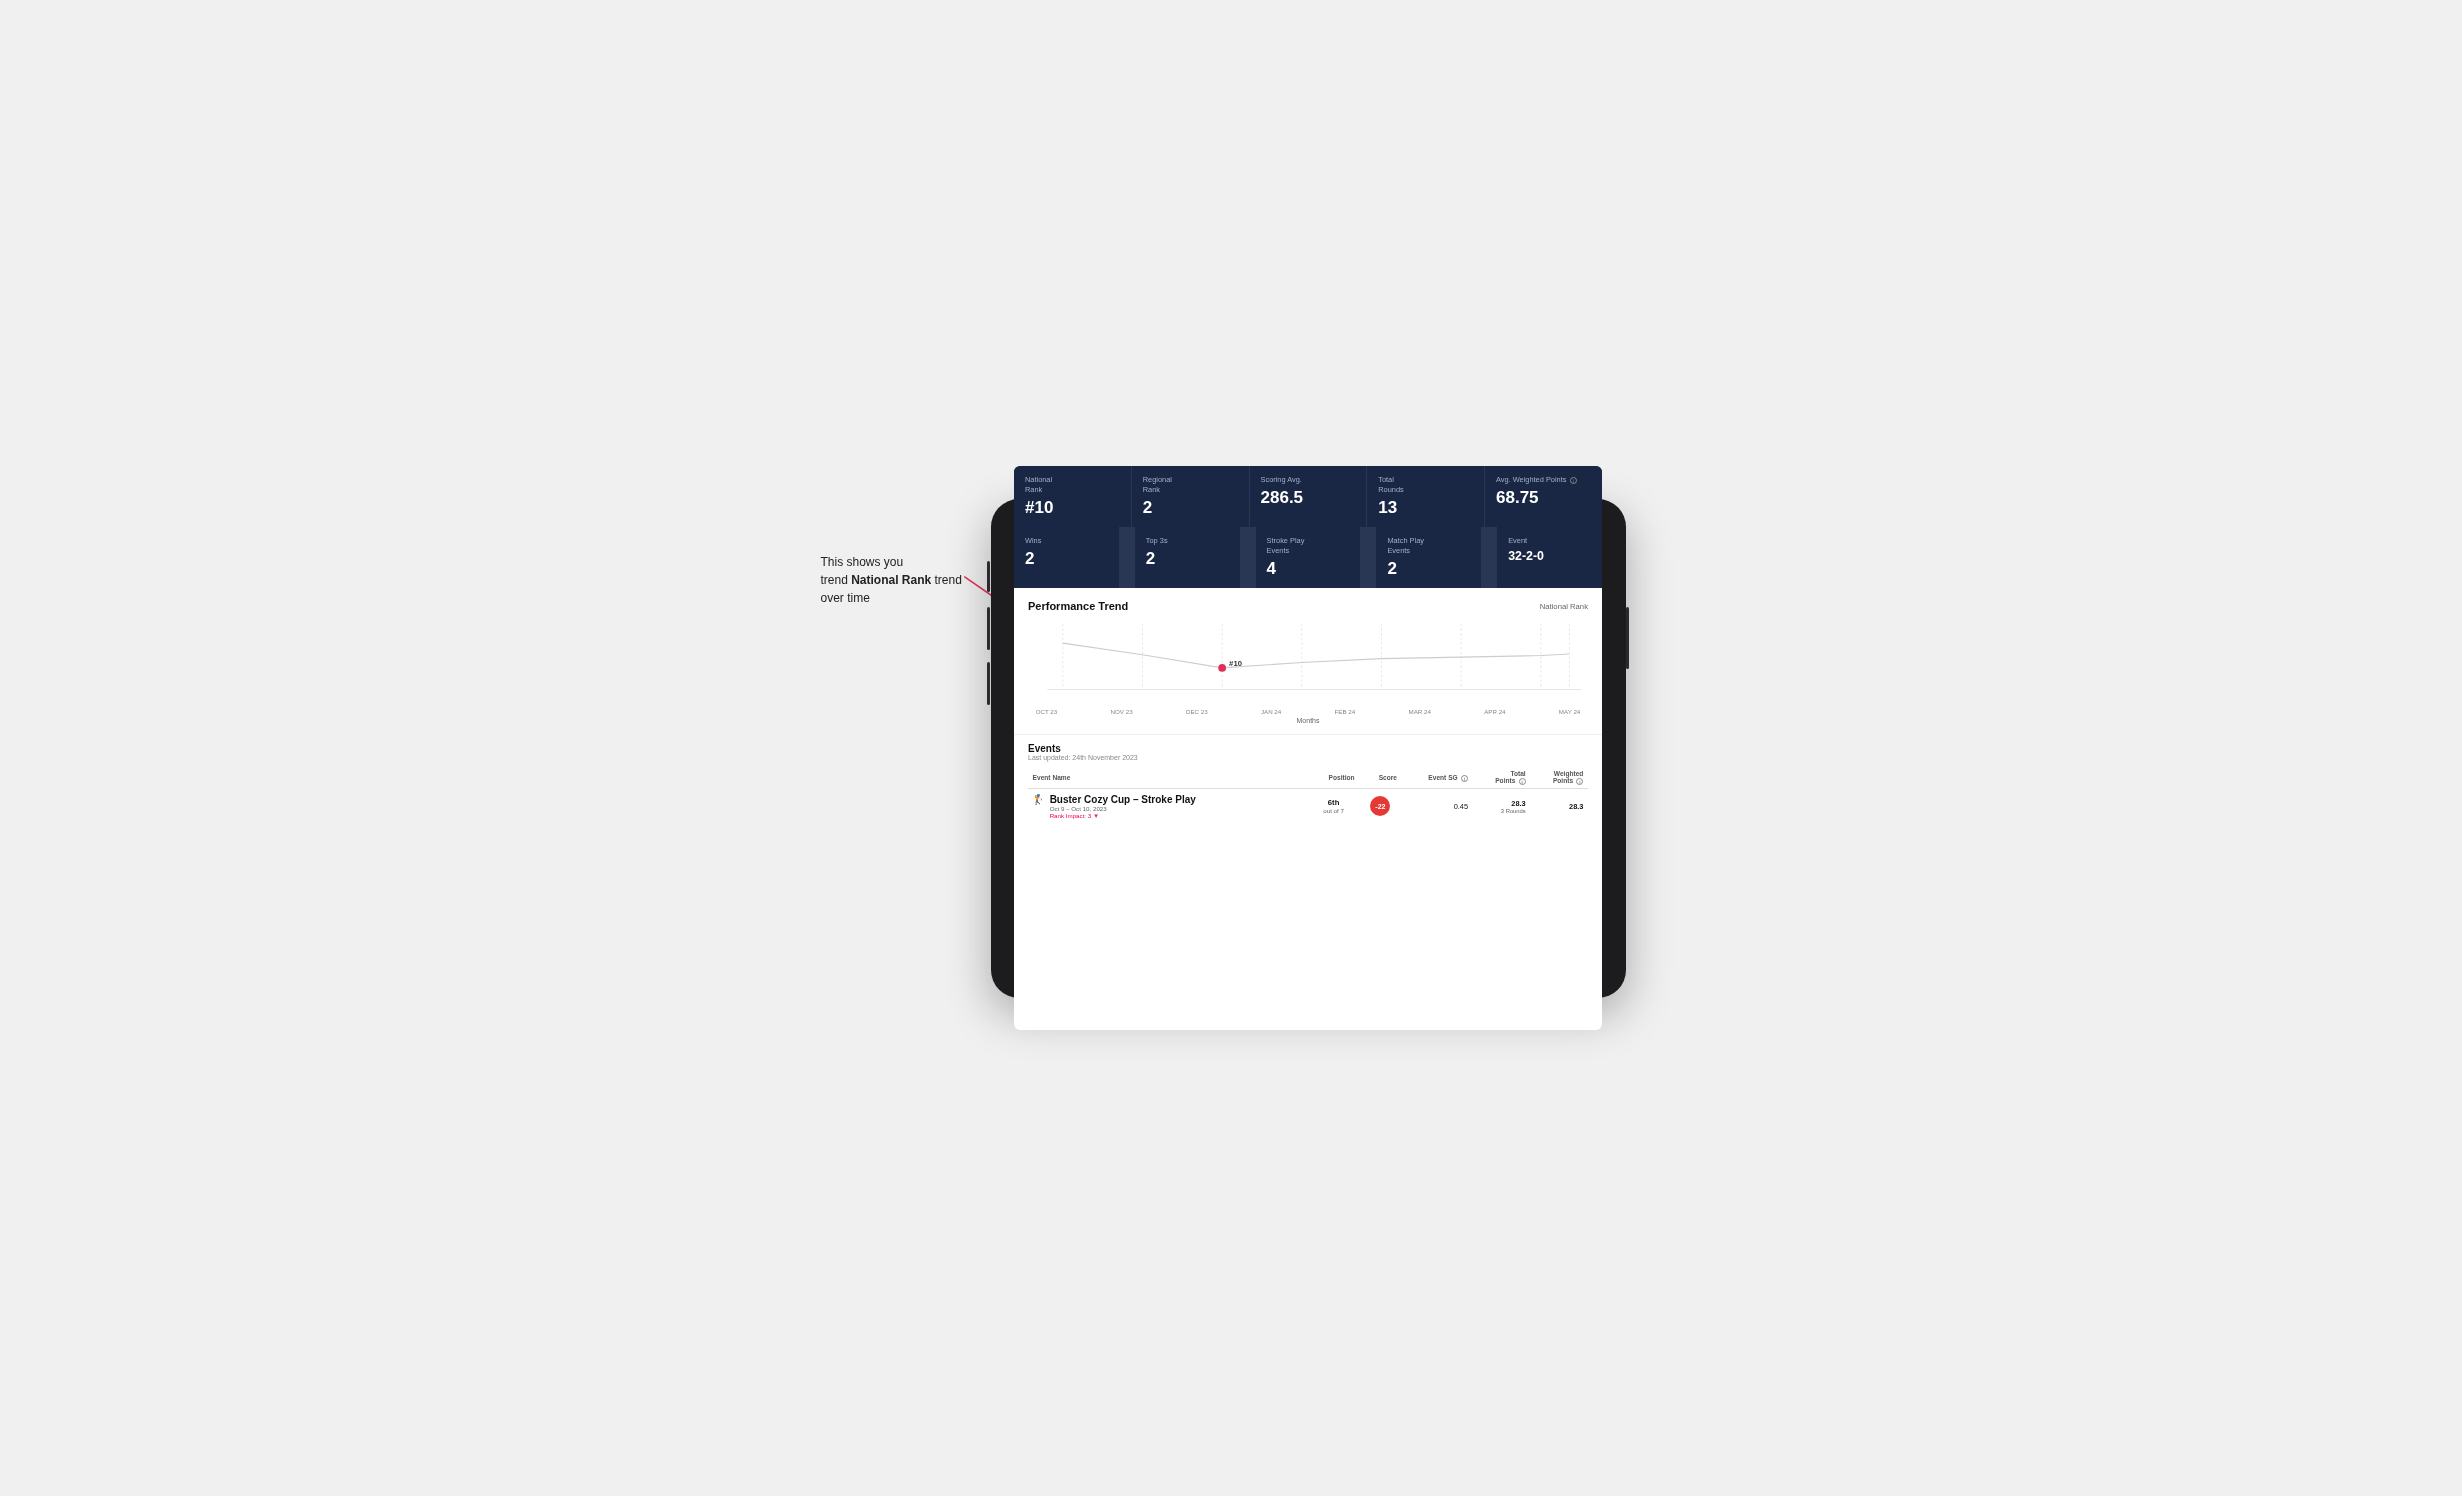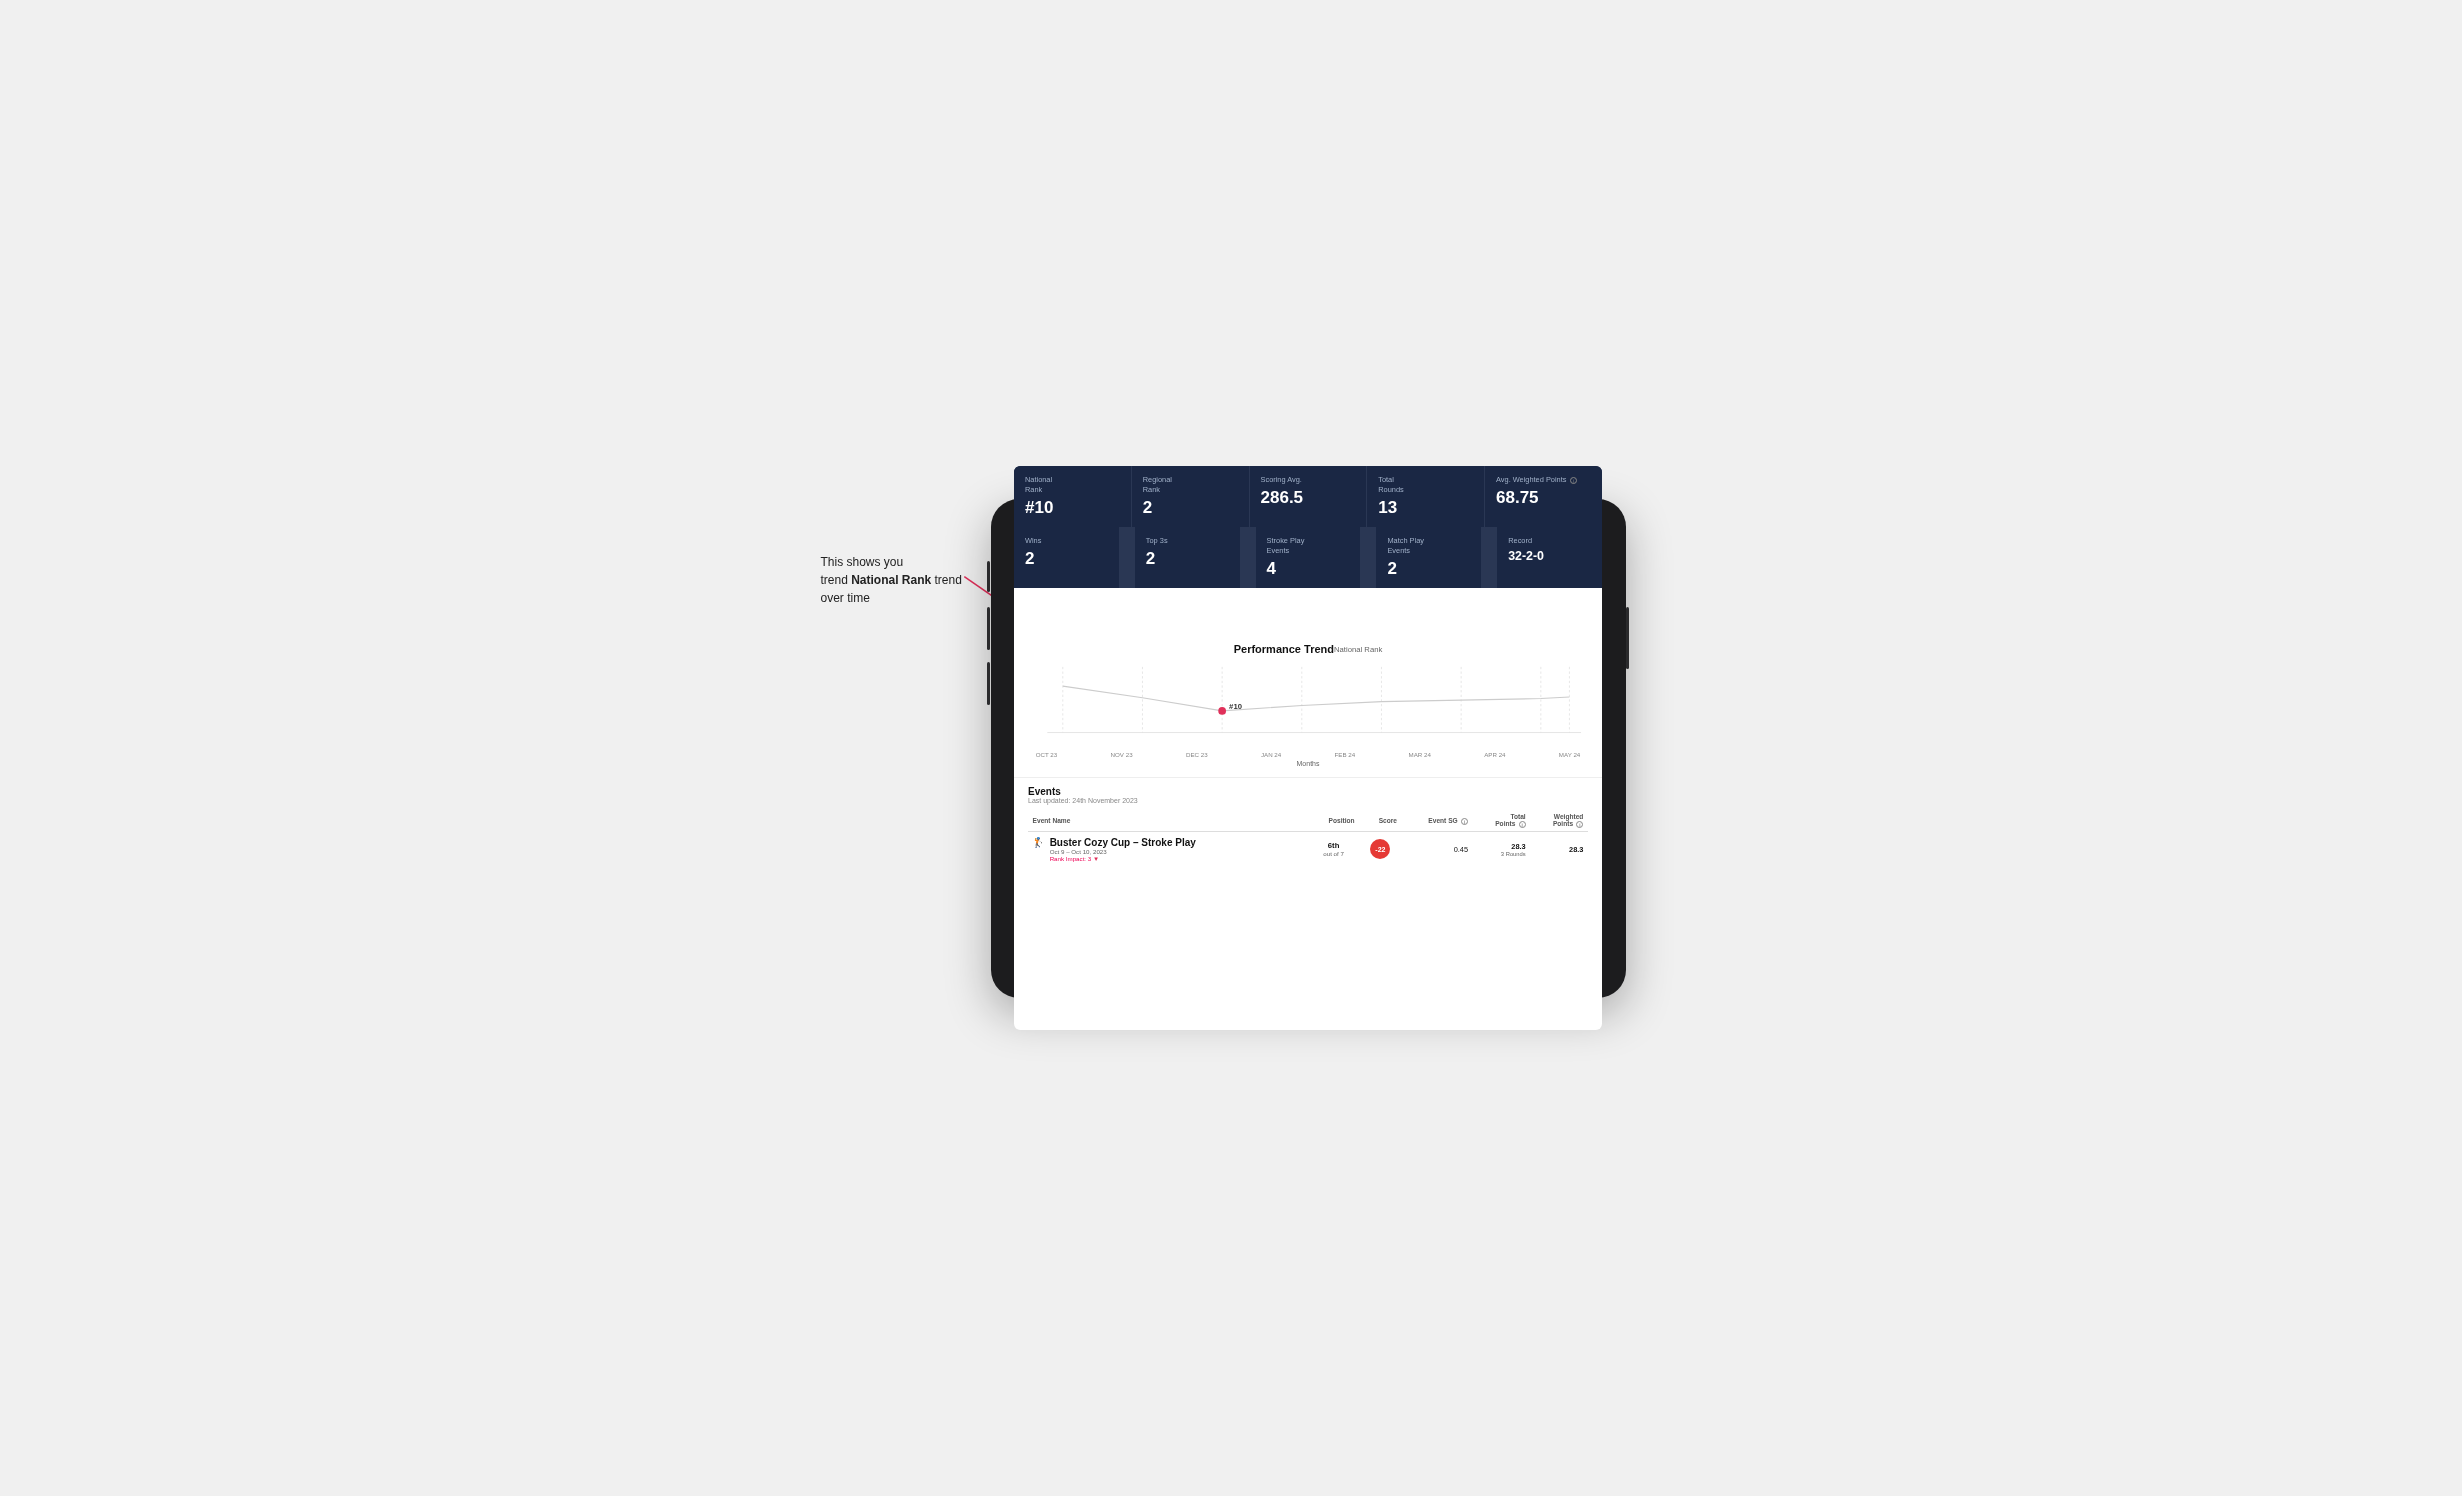--- a/index.html
+++ b/index.html
@@ -85,24 +85,23 @@
       font-size: 17px;
       font-weight: 700;
       color: #fff;
     }
     
     .perf-section {
       padding: 12.4px 14px 6.2px;
     }
     .perf-header {
       display: flex;
-      justify-content: center;
+      justify-content: space-between;
       align-items: center;
       margin-bottom: 7.7px;
-      margin-top: 43px;
     }
     .perf-title {
       font-size: 11px;
       font-weight: 700;
       color: #111;
     }
     .perf-legend {
       font-size: 7.7px;
       color: #666;
     }
@@ -307,21 +306,21 @@
         </div>
         <div class="stat-cell">
           <div class="stat-label">Stroke Play<br>Events</div>
           <div class="stat-value">4</div>
         </div>
         <div class="stat-cell">
           <div class="stat-label">Match Play<br>Events</div>
           <div class="stat-value">2</div>
         </div>
         <div class="stat-cell">
-          <div class="stat-label">Record</div>
+          <div class="stat-label">Event</div>
           <div class="stat-value" style="font-size:12.4px;">32-2-0</div>
         </div>
       </div>
 
       <div class="perf-section">
         <div class="perf-header">
           <span class="perf-title">Performance Trend</span>
           <span class="perf-legend">National Rank</span>
         </div>
 

